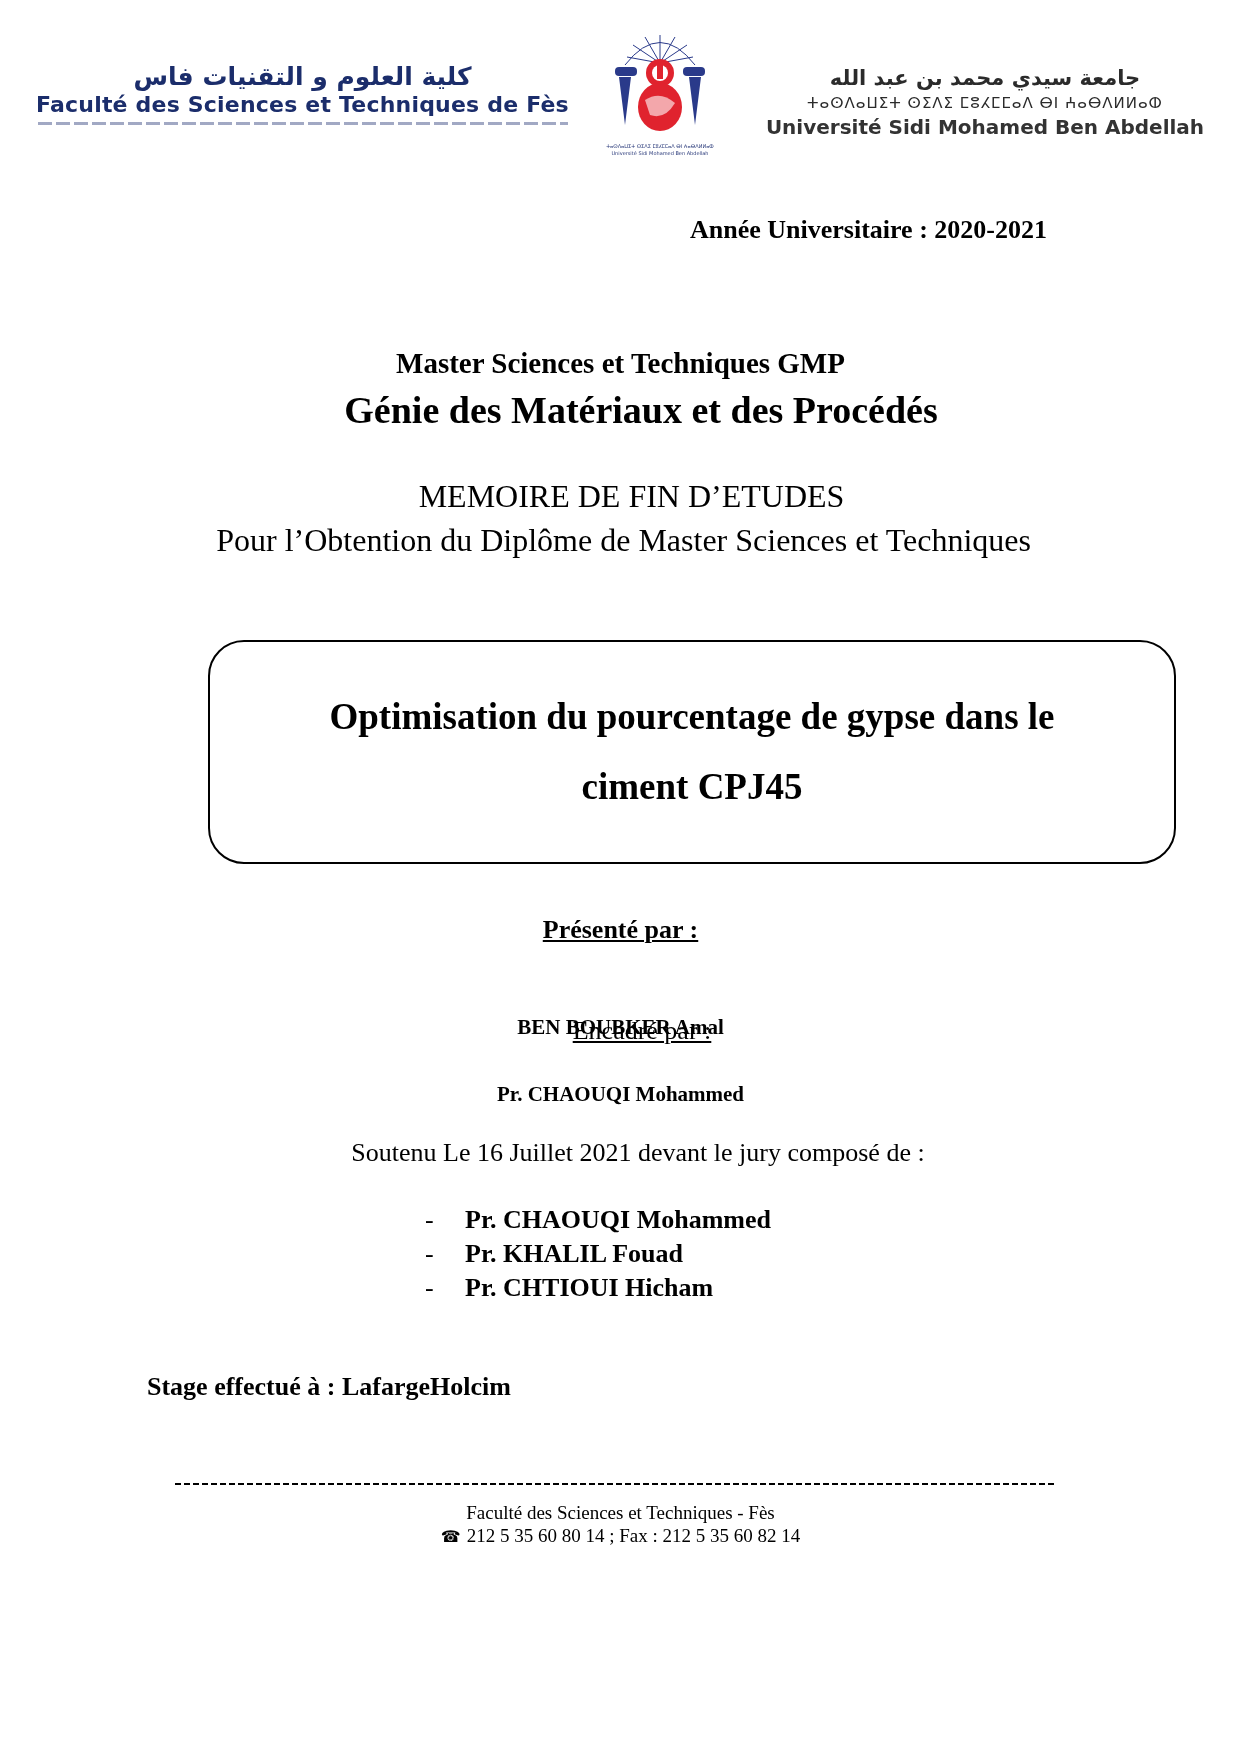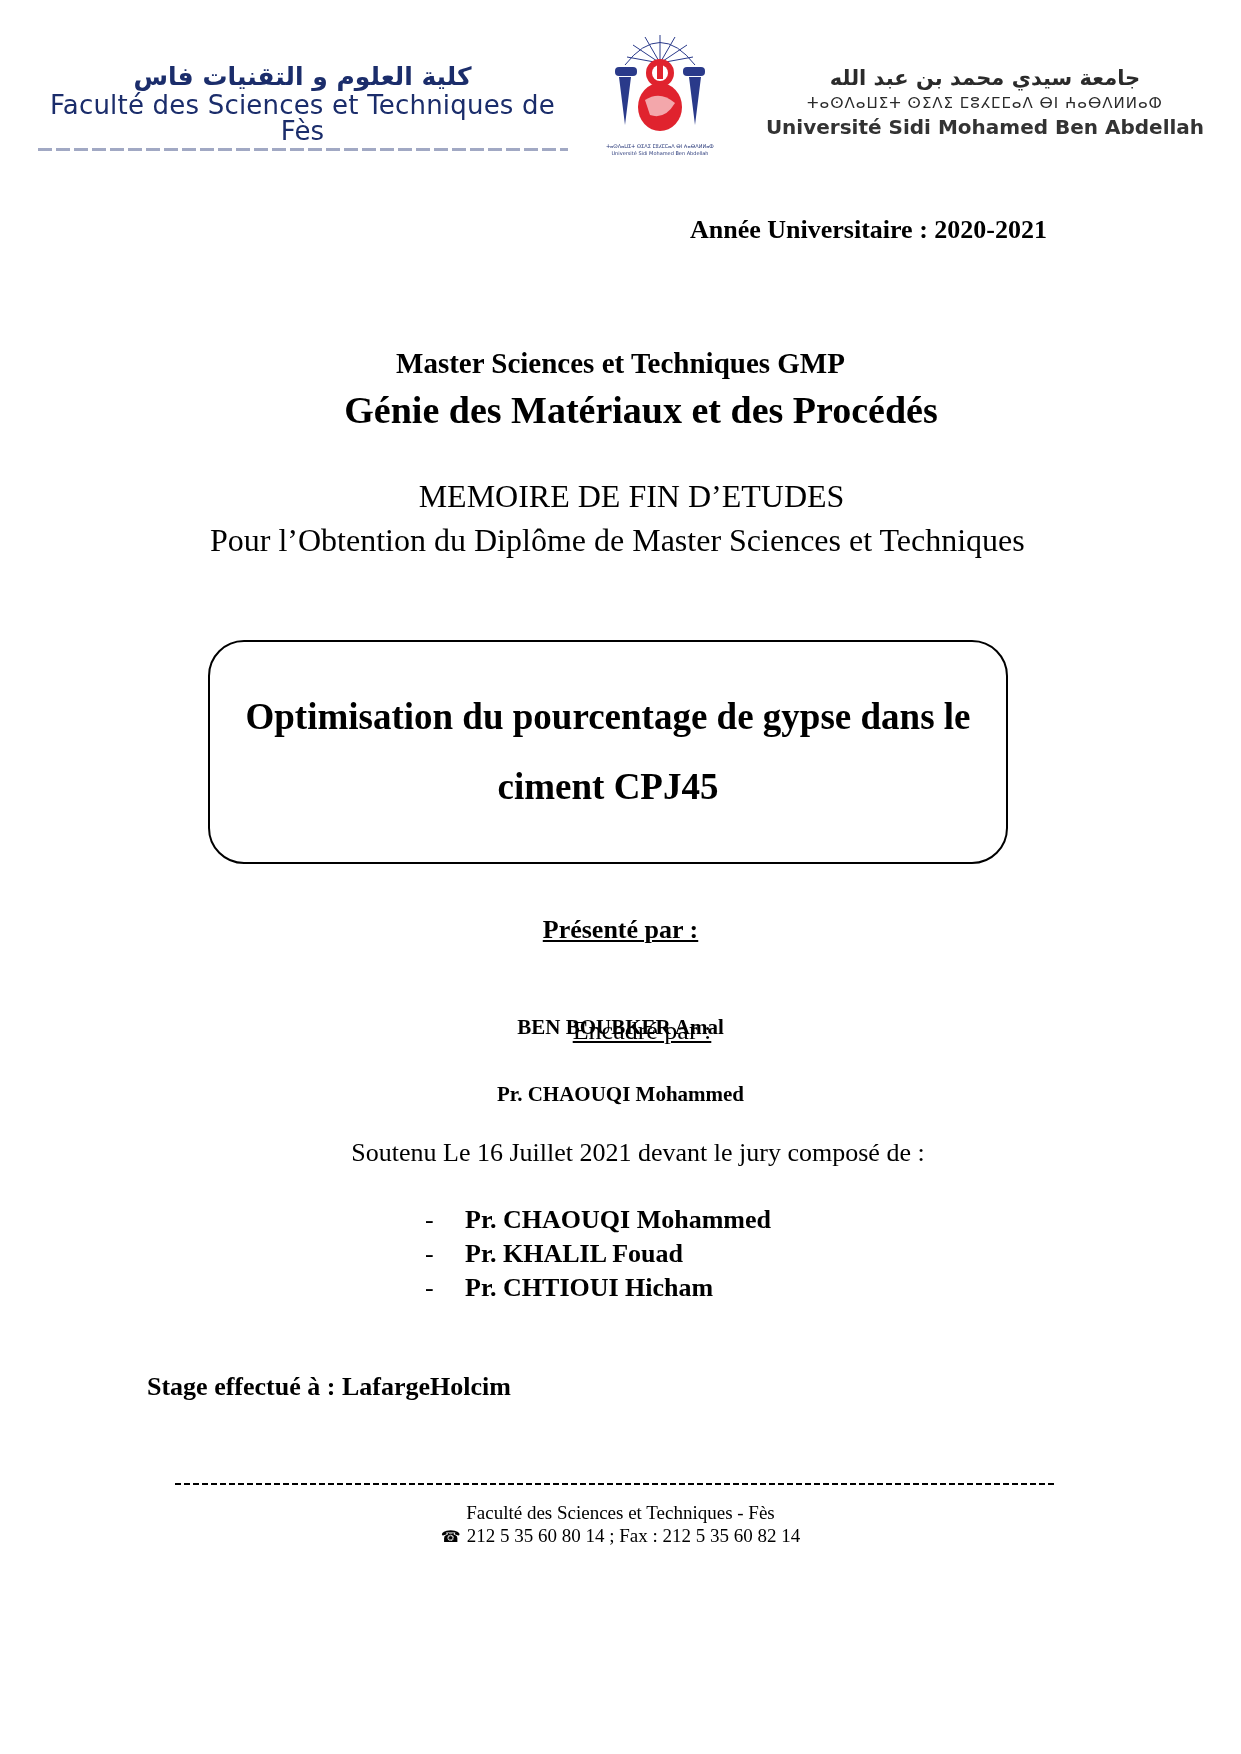--- a/index.html
+++ b/index.html
@@ -7,41 +7,41 @@
       width: 1241px; height: 1754px; position: relative; overflow: hidden;
       font-family: "Liberation Serif", serif; color: #000;
     }
     .abs { position: absolute; }
     .center { left: 0; right: 0; text-align: center; }
 
     
     .fst-logo { left: 30px; top: 62px; width: 545px; text-align: center; color: #1b2d6b; }
     .fst-arabic { font-family: "DejaVu Sans", sans-serif; font-size: 25px; font-weight: bold; line-height: 30px; direction: rtl; }
     .fst-tifinagh { font-family: "DejaVu Sans", sans-serif; font-size: 18px; line-height: 22px; letter-spacing: 1px; }
-    .fst-french { font-family: "DejaVu Sans", sans-serif; font-size: 26px; font-weight: normal; line-height: 26px; letter-spacing: 0.2px; }
+    .fst-french { font-family: "DejaVu Sans", sans-serif; font-size: 22px; font-weight: bold; line-height: 26px; letter-spacing: 0.2px; }
     .fst-dashes { margin: 4px auto 0; width: 530px; height: 3px;
       background: repeating-linear-gradient(90deg, #8a93b5 0 14px, transparent 14px 18px); opacity: .8; }
 
     .usmba-emblem { left: 605px; top: 25px; width: 110px; height: 135px; }
     .usmba-caption { left: 605px; top: 143px; width: 110px; text-align: center; font-family: "DejaVu Sans", sans-serif; font-size: 5px; color: #2a3a7a; line-height: 7px; }
 
     .usmba-logo { left: 760px; top: 64px; width: 450px; text-align: center; color: #2b2b2b; }
     .usmba-arabic { font-family: "DejaVu Sans", sans-serif; font-size: 21px; font-weight: bold; line-height: 28px; direction: rtl; }
     .usmba-tifinagh { font-family: "DejaVu Sans", sans-serif; font-size: 15px; line-height: 22px; letter-spacing: 1px; }
     .usmba-french { font-family: "DejaVu Sans", sans-serif; font-size: 20px; font-weight: bold; line-height: 26px; color: #333; }
 
     .year { left: 690px; top: 215px; font-size: 26px; font-weight: bold; }
 
     .master { top: 347px; font-size: 29px; font-weight: bold; }
     .genie { top: 388px; font-size: 38px; font-weight: bold; margin-left: 41px; }
     .memoire { top: 478px; font-size: 32px; padding-left: 22px; }
     .obtention { top: 518px; font-size: 32px; line-height: 44px; left: 210px; right: 210px; }
 
     .title-box {
-      left: 208px; top: 640px; width: 800px; height: 224px;
+      left: 208px; top: 640px; width: 968px; height: 224px;
       border: 2px solid #000; border-radius: 36px; box-sizing: border-box;
       display: flex; align-items: center; justify-content: center; text-align: center;
     }
     .title-text { font-size: 37px; font-weight: bold; line-height: 70px; width: 820px; }
 
     .presente { top: 915px; font-size: 26px; font-weight: bold; text-decoration: underline; }
     .student { top: 975px; font-size: 21px; font-weight: bold; margin-top: 40px; }
     .encadre { top: 1016px; font-size: 26px; font-weight: normal; text-decoration: underline; padding-left: 43px; }
     .supervisor { top: 1082px; font-size: 21px; font-weight: bold; }
     .soutenu { top: 1138px; font-size: 26px; font-weight: normal; padding-left: 35px; }
@@ -102,21 +102,21 @@
   <div class="usmba-tifinagh">ⵜⴰⵙⴷⴰⵡⵉⵜ ⵙⵉⴷⵉ ⵎⵓⵃⵎⵎⴰⴷ ⴱⵏ ⵄⴰⴱⴷⵍⵍⴰⵀ</div>
   <div class="usmba-french">Université Sidi Mohamed Ben Abdellah</div>
 </div>
 
 <div class="abs year">Année Universitaire : 2020-2021</div>
 
 <div class="abs center master">Master Sciences et Techniques GMP</div>
 <div class="abs center genie">Génie des Matériaux et des Procédés</div>
 
 <div class="abs center memoire">MEMOIRE DE FIN D’ETUDES</div>
-<div class="abs obtention" style="text-align:left;">Pour l’Obtention du Diplôme de Master Sciences et Techniques</div>
+<div class="abs obtention" style="text-align:right;">Pour l’Obtention du Diplôme de Master Sciences et Techniques</div>
 
 <div class="abs title-box">
   <div class="title-text">Optimisation du pourcentage de gypse dans le ciment CPJ45</div>
 </div>
 
 <div class="abs center presente">Présenté par :</div>
 <div class="abs center student">BEN BOUBKER Amal</div>
 
 <div class="abs center encadre">Encadré par :</div>
 <div class="abs center supervisor">Pr. CHAOUQI Mohammed</div>

